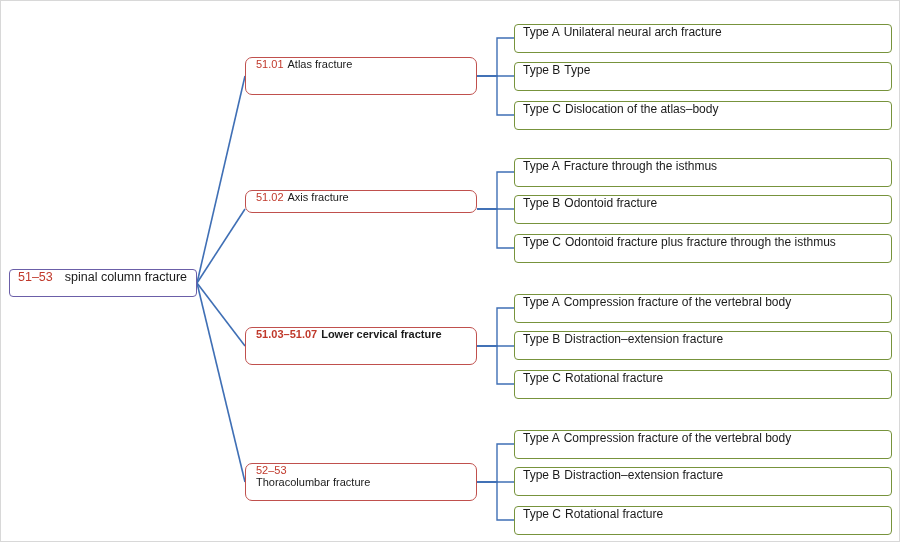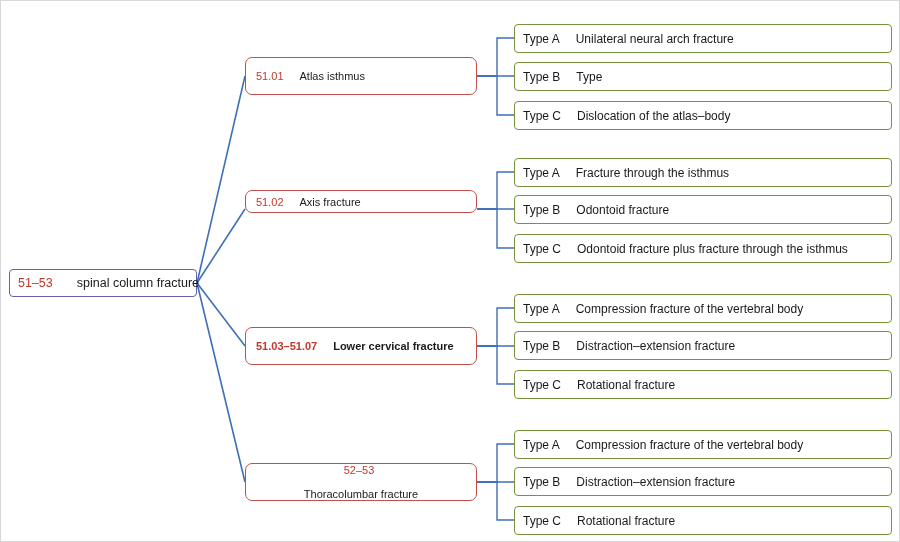--- a/index.html
+++ b/index.html
@@ -22,23 +22,22 @@
     left: 0;
     top: 0;
     width: 900px;
     height: 542px;
     pointer-events: none;
   }
   .node {
     position: absolute;
     box-sizing: border-box;
     display: flex;
-    align-items: center;
+    align-items: flex-start;
     background: #ffffff;
-    gap: 12px;
   }
   .root-node {
     border: 1px solid #6b5fa8;
     border-radius: 4px;
     padding: 0 8px;
     font-size: 12.5px;
     color: #1a1a1a;
     white-space: nowrap;
   }
   .root-node .code {
@@ -98,21 +97,21 @@
     <path d="M 476 481 L 496 481 L 496 519 L 513 519" stroke="#3f6fb5" stroke-width="1.4" fill="none"></path>
   </svg>
 
   <div class="node root-node" style="left:8px; top:268px; width:188px; height:28px;">
     <span class="code">51–53</span>
     <span>spinal column fracture</span>
   </div>
 
   <div class="node mid-node" style="left:244px; top:56px; width:232px; height:38px;">
     <span class="code">51.01</span>
-    <span>Atlas isthmus</span>
+    <span>Atlas fracture</span>
   </div>
   <div class="node leaf-node" style="left:513px; top:23px; width:378px; height:29px;">
     <span class="type">Type A</span>
     <span>Unilateral neural arch fracture</span>
   </div>
   <div class="node leaf-node" style="left:513px; top:61px; width:378px; height:29px;">
     <span class="type">Type B</span>
     <span>Type</span>
   </div>
   <div class="node leaf-node" style="left:513px; top:100px; width:378px; height:29px;">

